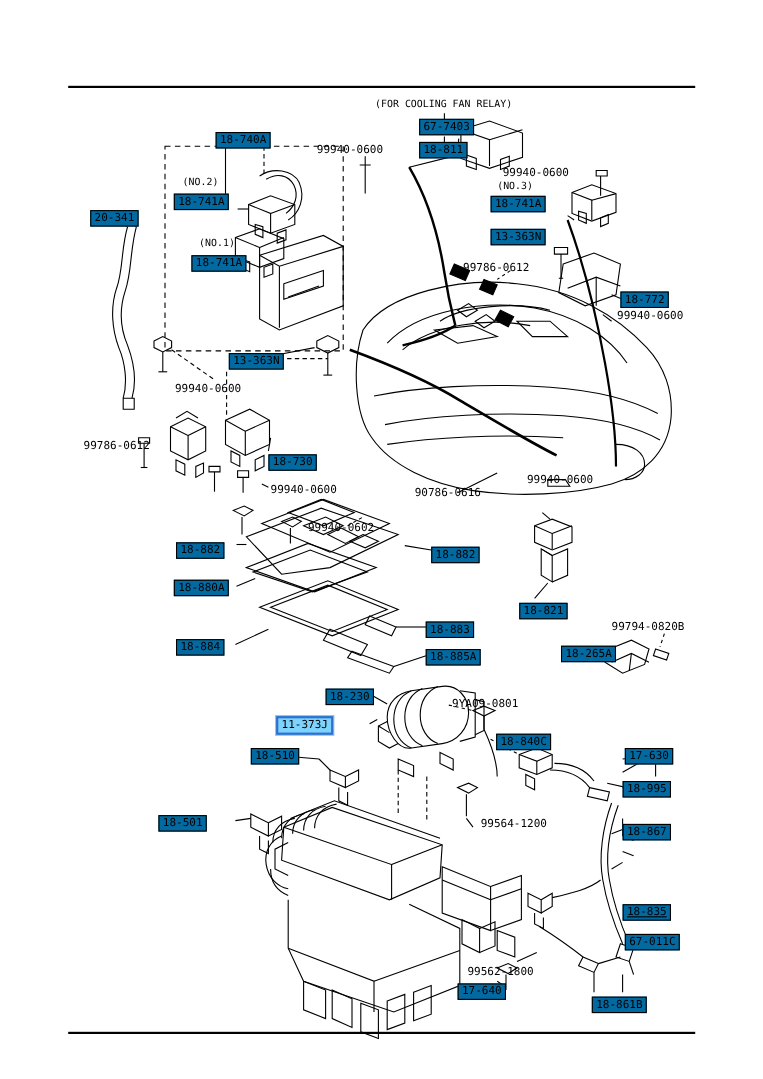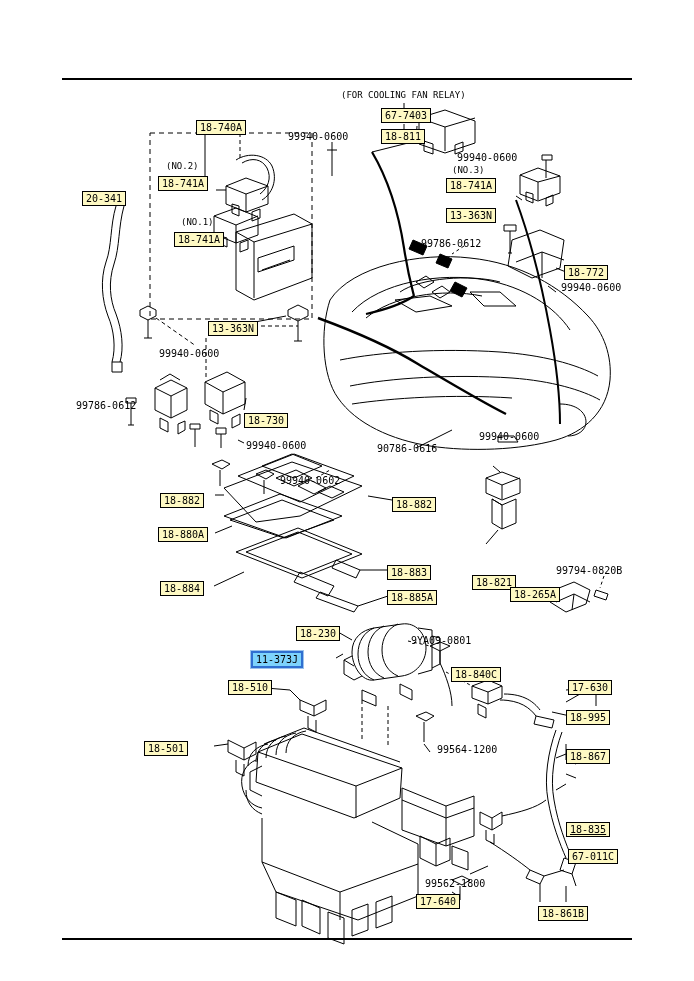--- a/index.html
+++ b/index.html
@@ -11,21 +11,21 @@
   }
   #sheet{position:absolute;left:0;top:0;width:694px;height:981px;}
   .rule{position:absolute;left:62px;width:570px;height:2px;background:#000;}
   #rule-top{top:78px;}
   #rule-bottom{top:938px;}
 
   
   .pn{
     position:absolute;
     border:1px solid #000;
-    background:#fef9c3;
+    background:#0369a1;
     font-size:10px;
     line-height:11px;
     padding:1px 3px;
     white-space:nowrap;
     color:#000;
     letter-spacing:0px;
     font-family:"DejaVu Sans Mono", monospace;
   }
   .pn.hl{
     border:2px solid #2f6fd0;
@@ -363,21 +363,21 @@
     <div class="txt" style="left:246px;top:440px;">99940-0600</div>
     <div class="txt" style="left:377px;top:443px;">90786-0616</div>
     <div class="txt" style="left:479px;top:431px;">99940-0600</div>
     <div class="txt" style="left:280px;top:475px;">99940-0602</div>
     <div class="pn" style="left:392px;top:497px;">18-882</div>
     <div class="pn" style="left:160px;top:493px;">18-882</div>
     <div class="pn" style="left:158px;top:527px;">18-880A</div>
     <div class="pn" style="left:160px;top:581px;text-align:center;">18-884</div>
     <div class="pn" style="left:387px;top:565px;">18-883</div>
     <div class="pn" style="left:387px;top:590px;">18-885A</div>
-    <div class="pn" style="left:472px;top:575px;">18-821</div>
+    <div class="pn" style="left:472px;top:548px;">18-821</div>
     <div class="txt" style="left:556px;top:565px;">99794-0820B</div>
     <div class="pn" style="left:510px;top:587px;">18-265A</div>
     <div class="pn" style="left:296px;top:626px;">18-230</div>
     <div class="txt" style="left:411px;top:635px;">9YA09-0801</div>
     <div class="pn hl" style="left:251px;top:651px;">11-373J</div>
     <div class="pn" style="left:451px;top:667px;">18-840C</div>
     <div class="pn" style="left:568px;top:680px;">17-630</div>
     <div class="pn" style="left:228px;top:680px;">18-510</div>
     <div class="pn" style="left:566px;top:710px;">18-995</div>
     <div class="txt" style="left:437px;top:744px;">99564-1200</div>

